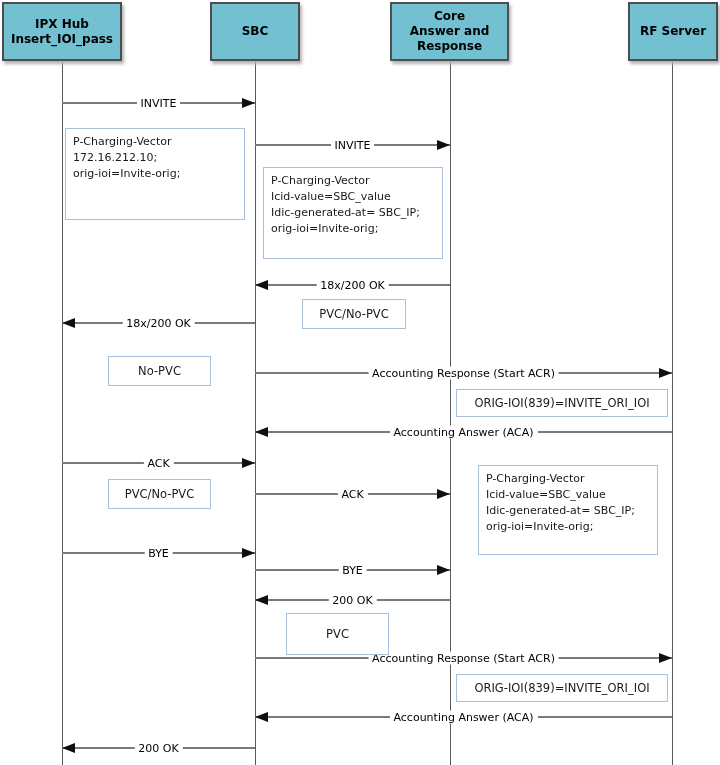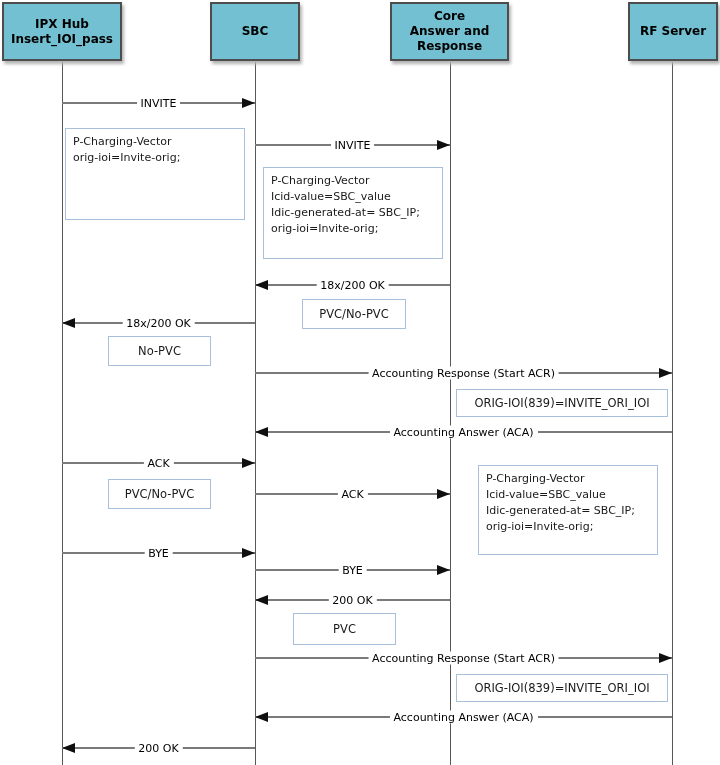--- a/index.html
+++ b/index.html
@@ -74,47 +74,48 @@
     <div class="mhead right" style="top: 653px; left: 659px;"></div>
     <div class="mlabel bold" style="left: 463.5px; top: 658px;">Accounting Response (Start ACR)</div>
     <div class="mline" style="left: 255px; top: 716px; width: 417px;"></div>
     <div class="mhead left" style="top: 712px; left: 255px;"></div>
     <div class="mlabel bold" style="left: 463.5px; top: 717px;">Accounting Answer (ACA)</div>
     <div class="mline" style="left: 62px; top: 747px; width: 193px;"></div>
     <div class="mhead left" style="top: 743px; left: 62px;"></div>
     <div class="mlabel" style="left: 158.5px; top: 748px;">200 OK</div>
     <div class="note" style="left: 65px; top: 128px; width: 180px; height: 92px;">
       <div>P-Charging-Vector</div>
+      <div>172.16.212.10;</div>
       <div>orig-ioi=Invite-orig;</div>
     </div>
     <div class="note" style="left: 263px; top: 167px; width: 180px; height: 92px;">
       <div>P-Charging-Vector</div>
       <div>Icid-value=SBC_value</div>
       <div>Idic-generated-at= SBC_IP;</div>
       <div>orig-ioi=Invite-orig;</div>
     </div>
     <div class="note centered" style="left: 302px; top: 299px; width: 104px; height: 30px;">
       <div>PVC/No-PVC</div>
     </div>
-    <div class="note centered" style="left: 108px; top: 336px; width: 103px; height: 30px;">
+    <div class="note centered" style="left: 108px; top: 356px; width: 103px; height: 30px;">
       <div>No-PVC</div>
     </div>
     <div class="note centered" style="left: 456px; top: 389px; width: 212px; height: 28px;">
       <div>ORIG-IOI(839)=INVITE_ORI_IOI</div>
     </div>
     <div class="note" style="left: 478px; top: 465px; width: 180px; height: 90px;">
       <div>P-Charging-Vector</div>
       <div>Icid-value=SBC_value</div>
       <div>Idic-generated-at= SBC_IP;</div>
       <div>orig-ioi=Invite-orig;</div>
     </div>
     <div class="note centered" style="left: 108px; top: 479px; width: 103px; height: 30px;">
       <div>PVC/No-PVC</div>
     </div>
-    <div class="note centered" style="left: 293px; top: 613px; width: 103px; height: 32px;">
+    <div class="note centered" style="left: 286px; top: 613px; width: 103px; height: 42px;">
       <div>PVC</div>
     </div>
     <div class="note centered" style="left: 456px; top: 674px; width: 212px; height: 28px;">
       <div>ORIG-IOI(839)=INVITE_ORI_IOI</div>
     </div>
     <div class="actor" style="left: 210px; width: 90px;">
       <div>SBC</div>
     </div>
     <div class="actor" style="left: 2px; width: 120px;">
       <div>IPX Hub</div>

